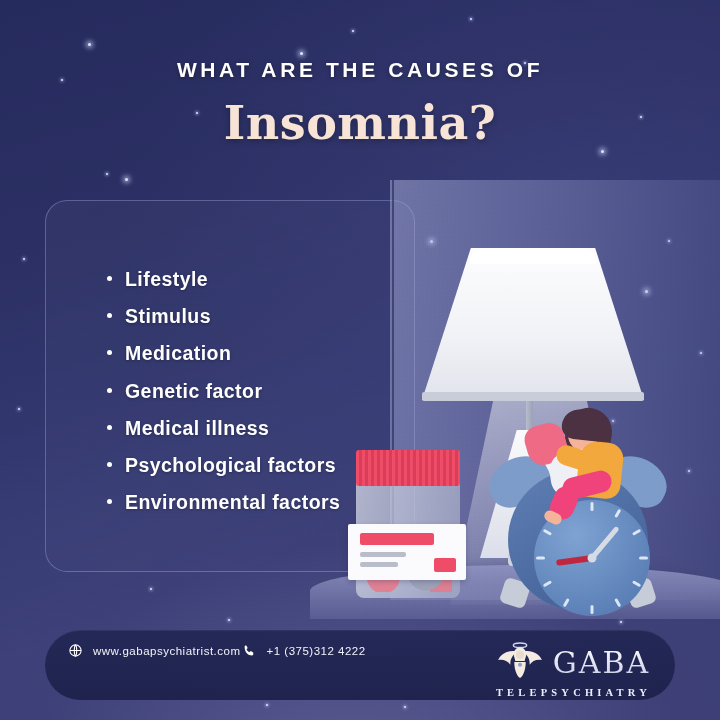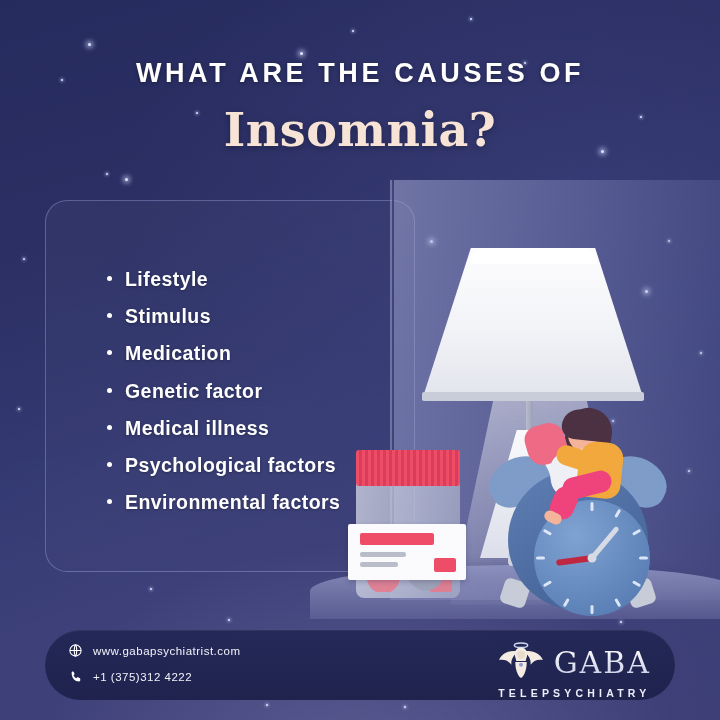--- a/index.html
+++ b/index.html
@@ -35,21 +35,21 @@
     background-image:
       repeating-linear-gradient(0deg, rgba(255,255,255,.025) 0 1px, rgba(0,0,0,.025) 1px 2px),
       repeating-linear-gradient(90deg, rgba(255,255,255,.02) 0 1px, rgba(0,0,0,.02) 1px 2px);
     mix-blend-mode: overlay;
   }
 
   
   .heading-wrap { position:absolute; top:58px; left:0; right:0; text-align:center; }
   .kicker {
     color:#ffffff;
-    font-size:27px;
+    font-size:21px;
     font-weight:bold;
     letter-spacing:3.6px;
     margin:0;
     text-shadow:0 1px 4px rgba(0,0,0,.35);
   }
   .title {
     margin:14px 0 0 0;
     font-family:"DejaVu Serif", "Liberation Serif", serif;
     font-size:46px;
     font-weight:bold;
@@ -257,39 +257,39 @@
 
   
   .footer {
     position:absolute; left:45px; top:630px; width:630px; height:70px;
     border-radius:35px;
     background:linear-gradient(180deg, rgba(34,38,84,0.92), rgba(28,32,74,0.94));
     box-shadow:inset 0 1px 0 rgba(255,255,255,.06);
   }
   .contact {
     position:absolute; left:22px; top:12px;
-    display:flex; flex-direction:column; gap:9px;
+    display:flex; flex-direction:row; 
   }
   .contact-row { display:flex; align-items:center; color:#f2f3fa; font-size:11.5px; letter-spacing:.5px; }
   .contact-row .ico { width:17px; height:17px; margin-right:9px; flex:none; display:flex; align-items:center; justify-content:center; }
   .brand {
     position:absolute; right:24px; top:10px;
     display:flex; flex-direction:column; align-items:center;
   }
   .brand-top { display:flex; align-items:center; }
   .brand-name {
     font-family:"DejaVu Serif","Liberation Serif",serif;
     font-size:30px; letter-spacing:2px;
     background:linear-gradient(180deg,#ffffff,#c6cbe4);
     -webkit-background-clip:text; background-clip:text; color:transparent;
     margin-left:10px;
   }
   .brand-sub {
     margin-top:3px; color:#eceefb; font-size:10.5px;
-    letter-spacing:4.2px; font-weight:bold;
+    letter-spacing:4.2px; font-weight:bold;font-family:Liberation Serif, serif;
   }
 </style>
 </head>
 <body>
 
 <div id="poster">
 
   <div class="stars">
     <div class="star big" style="left:88px;  top:43px;  width:3px; height:3px;"></div>
     <div class="star" style="left:61px;  top:79px;  width:2px; height:2px;"></div>

